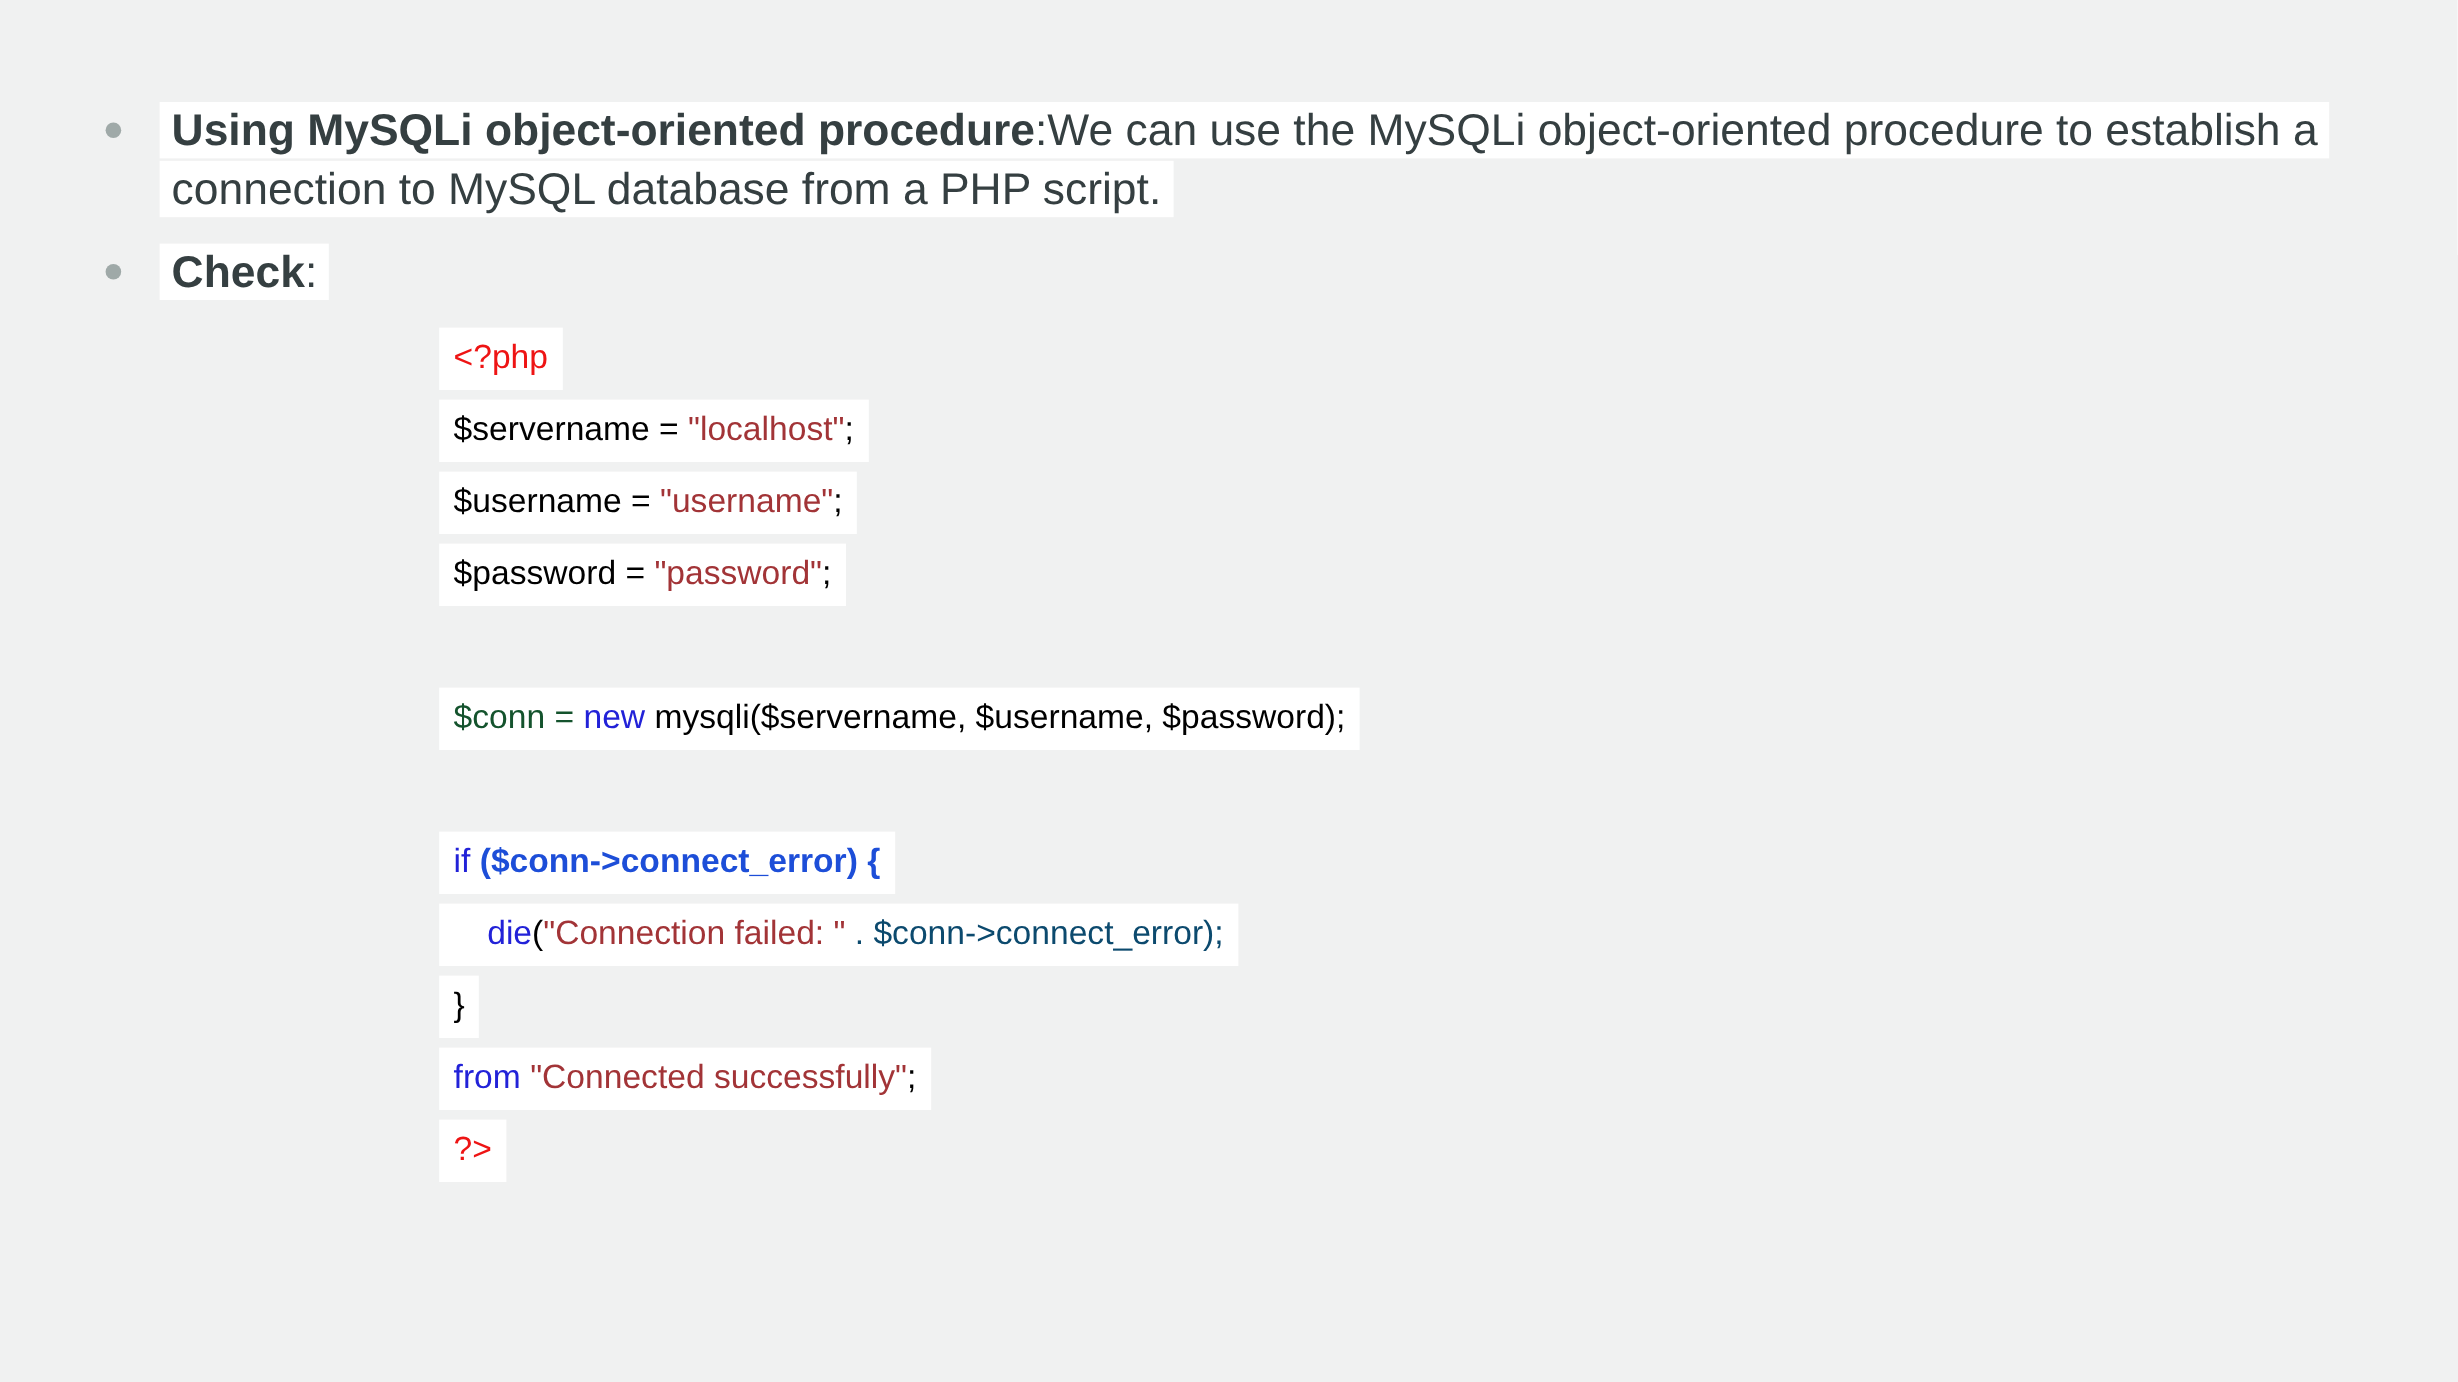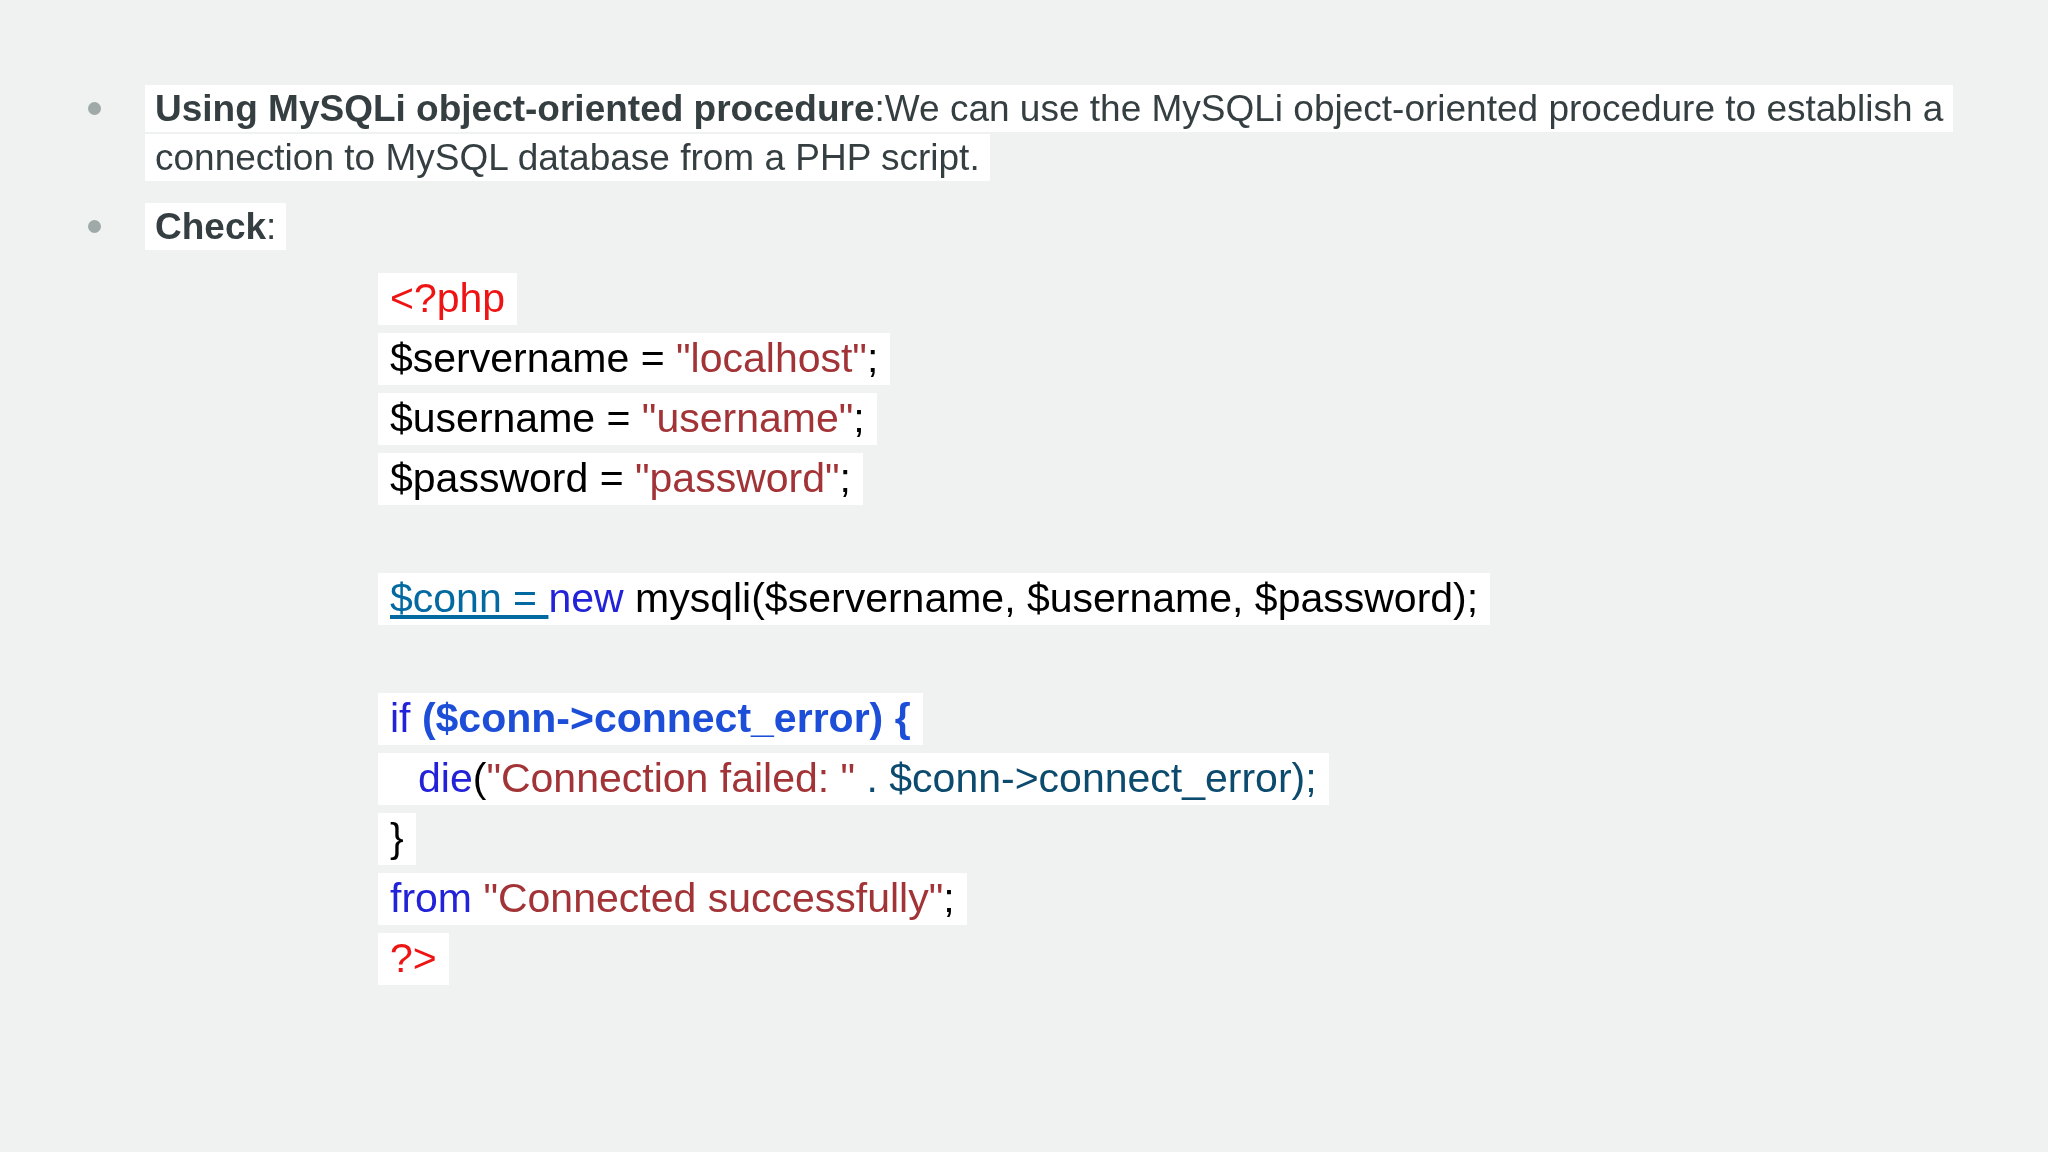--- a/index.html
+++ b/index.html
@@ -22,31 +22,31 @@
     margin-top: 18px; flex: none;
     background: var(--dot, #9fa9a8);
   }
   .bullet-text {
     margin-left: 32px;
     max-width: 1840px;
     font-size: 37px;
     line-height: 49px;
     color: var(--body-text, #353f41);
   }
-  .hl { background: var(--hl, #ffffff); margin-left: 12px; }
+  .hl { background: var(--hl, #ffffff); }
   .bullet-text .hl {
     padding: 3px 10px;
     -webkit-box-decoration-break: clone;
     box-decoration-break: clone;
   }
   .bullet-text b { font-weight: bold; }
 
   .code { margin: 22px 0 0 352px; }
   .code-line {
-    font-size: 41px;
+    font-size: 28px;
     line-height: 46px;
     margin-bottom: 8px;
     white-space: pre;
     color: var(--code-plain, #000);
     padding-left: 14px;
   }
   .code-line .hl { display: inline-block; padding: 2px 12px 4px; }
   .code-line.empty { height: 52px; }
   .code-line.indent-1 .hl { padding-left: 40px; }
 </style>
@@ -64,21 +64,21 @@
     <span class="dot"></span>
     <div class="bullet-text"><span class="hl"><b>Check</b><span>:</span></span></div>
   </div>
 
   <div class="code">
       <div class="code-line"><span class="hl"><span style="color: rgb(238, 20, 20);">&lt;?php</span></span></div>
       <div class="code-line"><span class="hl"><span style="color: rgb(0, 0, 0);">$servername = </span><span style="color: rgb(162, 52, 55);">"localhost"</span><span style="color: rgb(0, 0, 0);">;</span></span></div>
       <div class="code-line"><span class="hl"><span style="color: rgb(0, 0, 0);">$username = </span><span style="color: rgb(162, 52, 55);">"username"</span><span style="color: rgb(0, 0, 0);">;</span></span></div>
       <div class="code-line"><span class="hl"><span style="color: rgb(0, 0, 0);">$password = </span><span style="color: rgb(162, 52, 55);">"password"</span><span style="color: rgb(0, 0, 0);">;</span></span></div>
       <div class="code-line empty"></div>
-      <div class="code-line"><span class="hl"><span style="color: #0369a1; text-decoration: underline;">$conn = </span><span style="color: rgb(34, 34, 216);">new</span><span style="color: rgb(0, 0, 0);"> mysqli($servername, $username, $password);</span></span></div>
+      <div class="code-line"><span class="hl"><span style="color: #14532d;">$conn = </span><span style="color: rgb(34, 34, 216);">new</span><span style="color: rgb(0, 0, 0);"> mysqli($servername, $username, $password);</span></span></div>
       <div class="code-line empty"></div>
       <div class="code-line"><span class="hl"><span style="color: rgb(34, 34, 216);">if</span><span style="color: #1d4ed8; font-weight: bold;"> ($conn-&gt;connect_error) {</span></span></div>
       <div class="code-line indent-1"><span class="hl"><span style="color: rgb(34, 34, 216);">die</span><span style="color: rgb(0, 0, 0);">(</span><span style="color: rgb(162, 52, 55);">"Connection failed: "</span><span style="color: #0c4a6e;"> . $conn-&gt;connect_error);</span></span></div>
       <div class="code-line"><span class="hl"><span style="color: rgb(0, 0, 0);">}</span></span></div>
       <div class="code-line"><span class="hl"><span style="color: rgb(34, 34, 216);">from </span><span style="color: rgb(162, 52, 55);">"Connected successfully"</span><span style="color: rgb(0, 0, 0);">;</span></span></div>
       <div class="code-line"><span class="hl"><span style="color: rgb(238, 20, 20);">?&gt;</span></span></div>
     </div>
 
 </div>
 

